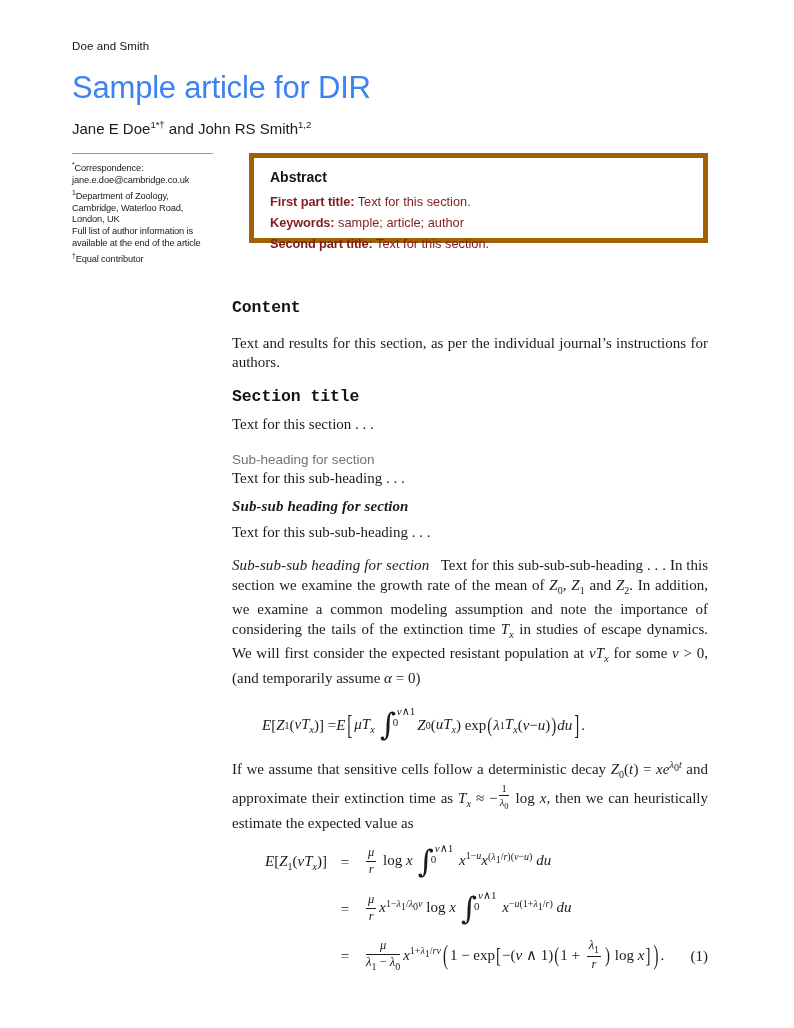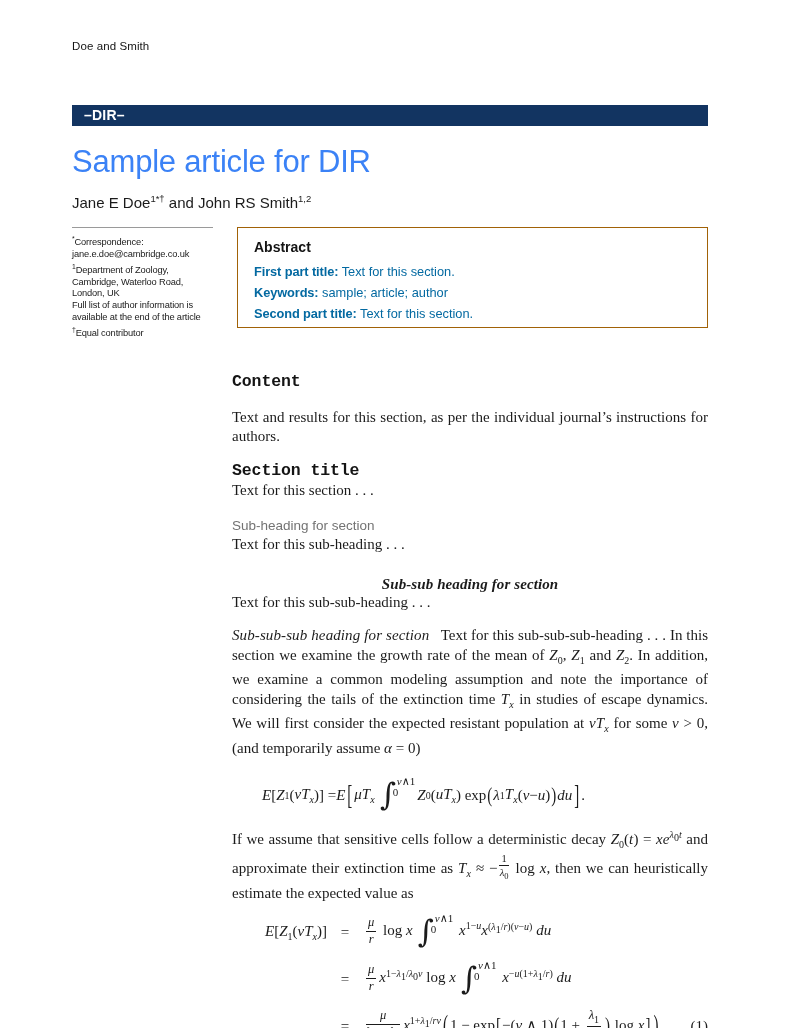--- a/index.html
+++ b/index.html
@@ -37,48 +37,49 @@
   .corr {
     width:141px; flex:none;
     font-family:"Liberation Sans","DejaVu Sans",sans-serif;
     font-size:9.3px; line-height:11.8px; color:#202020; letter-spacing:-.15px;
     border-top:1px solid #9a9a9a; padding-top:5px;
   }
   .corr-line { white-space:nowrap; }
   .corr sup { font-size:6.8px; }
 
   .abstract-box {
-    flex:1; height:101px; border:1px solid #a16207;
+    flex:1; height:90px; border:5px solid #a16207;
     padding:11px 16px 0 16px;
     font-family:"Liberation Sans","DejaVu Sans",sans-serif;
+    margin-left:12px;
   }
   .abstract-heading { font-size:14px; font-weight:bold; color:#141414; margin-bottom:9px; }
-  .abstract-item { font-size:12.8px; margin-bottom:6px; color:#0369a1; }
+  .abstract-item { font-size:12.8px; margin-bottom:6px; color:#7f1d1d; }
   .abstract-item b { letter-spacing:-.1px; }
 
   .main { margin-top:32px; margin-left:160px; width:476px; }
   .h-sec {
     font-family:Liberation Mono, monospace;
     font-size:16.5px; font-weight:bold; color:#141414;
     line-height:20px; letter-spacing:-.1px;
   }
   .h-sub {
     font-family:"Liberation Sans","DejaVu Sans",sans-serif;
     font-size:13.5px; font-weight:400; color:#737373; line-height:17px;
   }
   .h-subsub { font-style:italic; font-size:15px; line-height:18px; }
   .body-p { font-size:15px; line-height:19.5px; text-align:justify; }
   .body-p i, .h-subsub { letter-spacing:.1px; }
   sup { font-size:68%; }
   sub { font-size:68%; }
   .body-p sub, .body-p sup { font-size:10px; }
 
-  .mt4 { margin-top:16px; } .mt0 { margin-top:0; }
+  .mt4 { margin-top:16px; } .mt0 { margin-top:8px; }
   .mt14 { margin-top:14px; } .mt17 { margin-top:17px; }
-  .mt20 { margin-top:20px;text-align:center; } .mt1 { margin-top:1px; }
+  .mt20 { margin-top:8px; } .mt1 { margin-top:1px; }
 
   .p-big { margin-top:14px; }
   .p-est { margin-top:7px; }
 
   
   .displayeq {
     margin:14px 0 0 30px; font-size:15px; height:46px;
     display:flex; align-items:center; white-space:nowrap;
   }
   .eqalign {
@@ -116,23 +117,20 @@
   .eq sup, .eqalign sup, .displayeq sup { font-size:10px; }
   .eqalign sub, .displayeq sub { font-size:10px; }
 </style>
 </head>
 <body>
 
 <div class="page">
 
   <div class="running-head">Doe and Smith</div>
 
-  <div class="banner">
-    <span>–DIR–</span>
-  </div>
 
   <h1 class="title">Sample article for DIR</h1>
 
   <div class="authors">Jane E Doe<sup>1*†</sup> and John RS Smith<sup>1,2</sup></div>
 
   <div class="two-col">
     <aside class="corr">
       <div class="corr-line"><sup>*</sup>Correspondence:</div>
       <div class="corr-line">jane.e.doe@cambridge.co.uk</div>
       <div class="corr-line"><sup>1</sup>Department of Zoology,</div>

